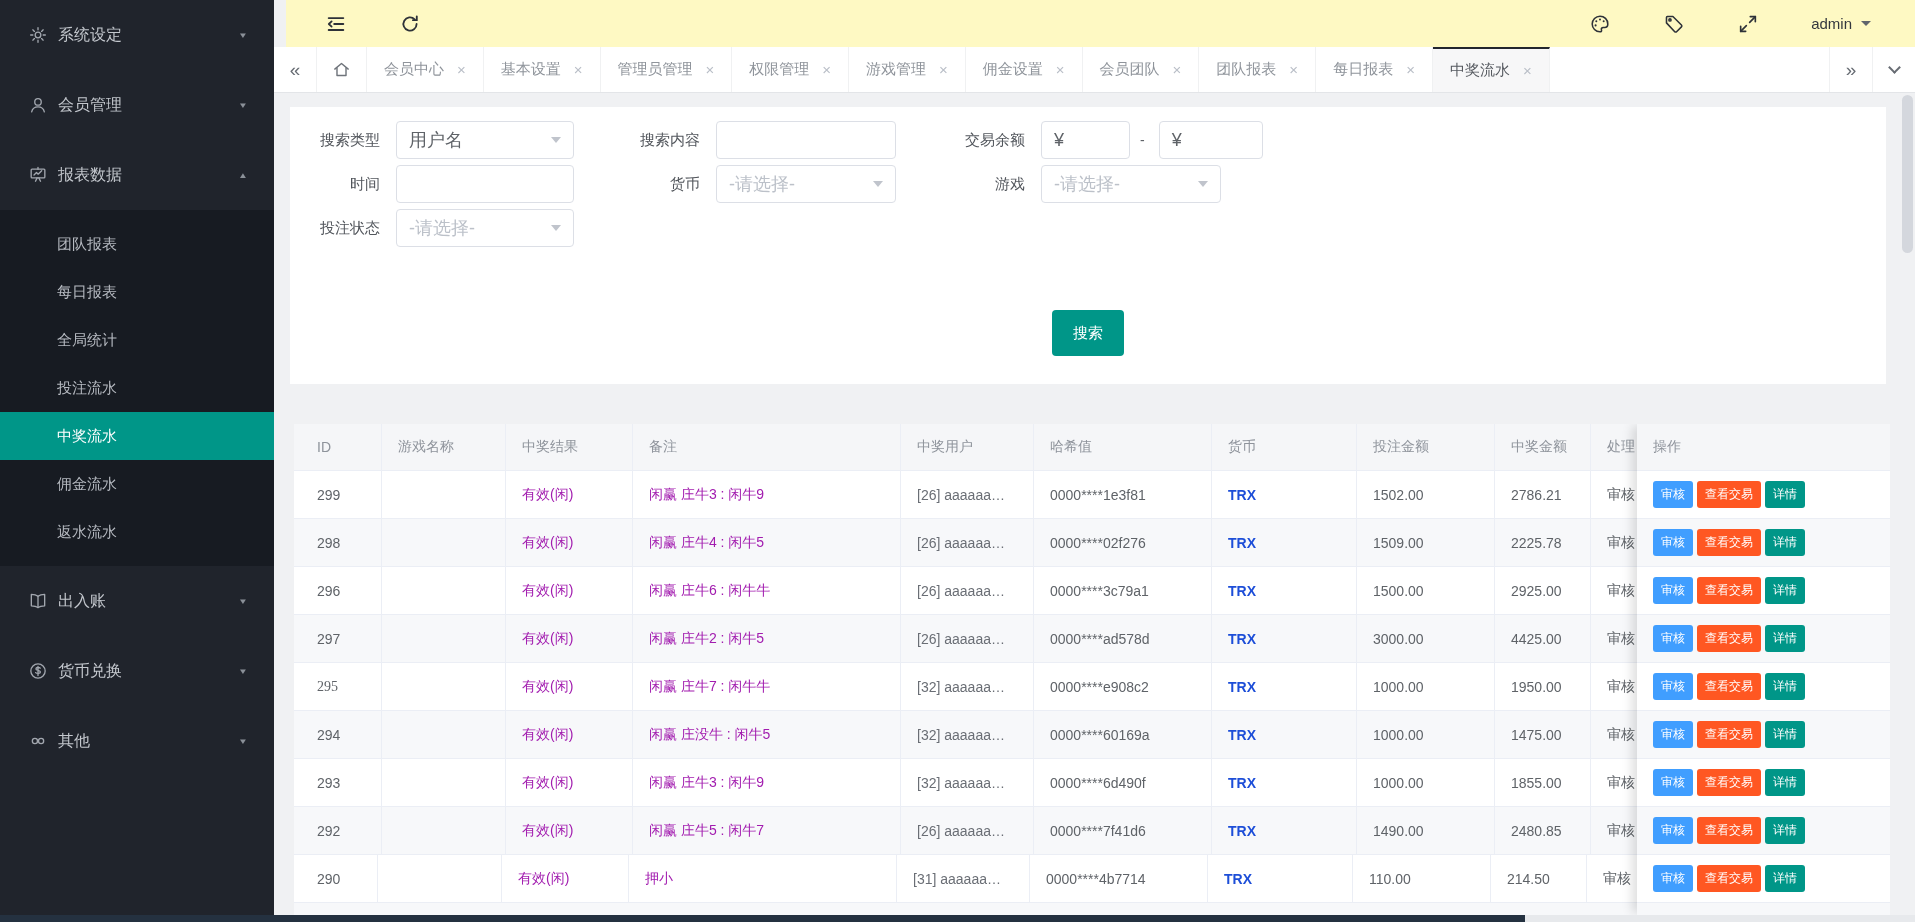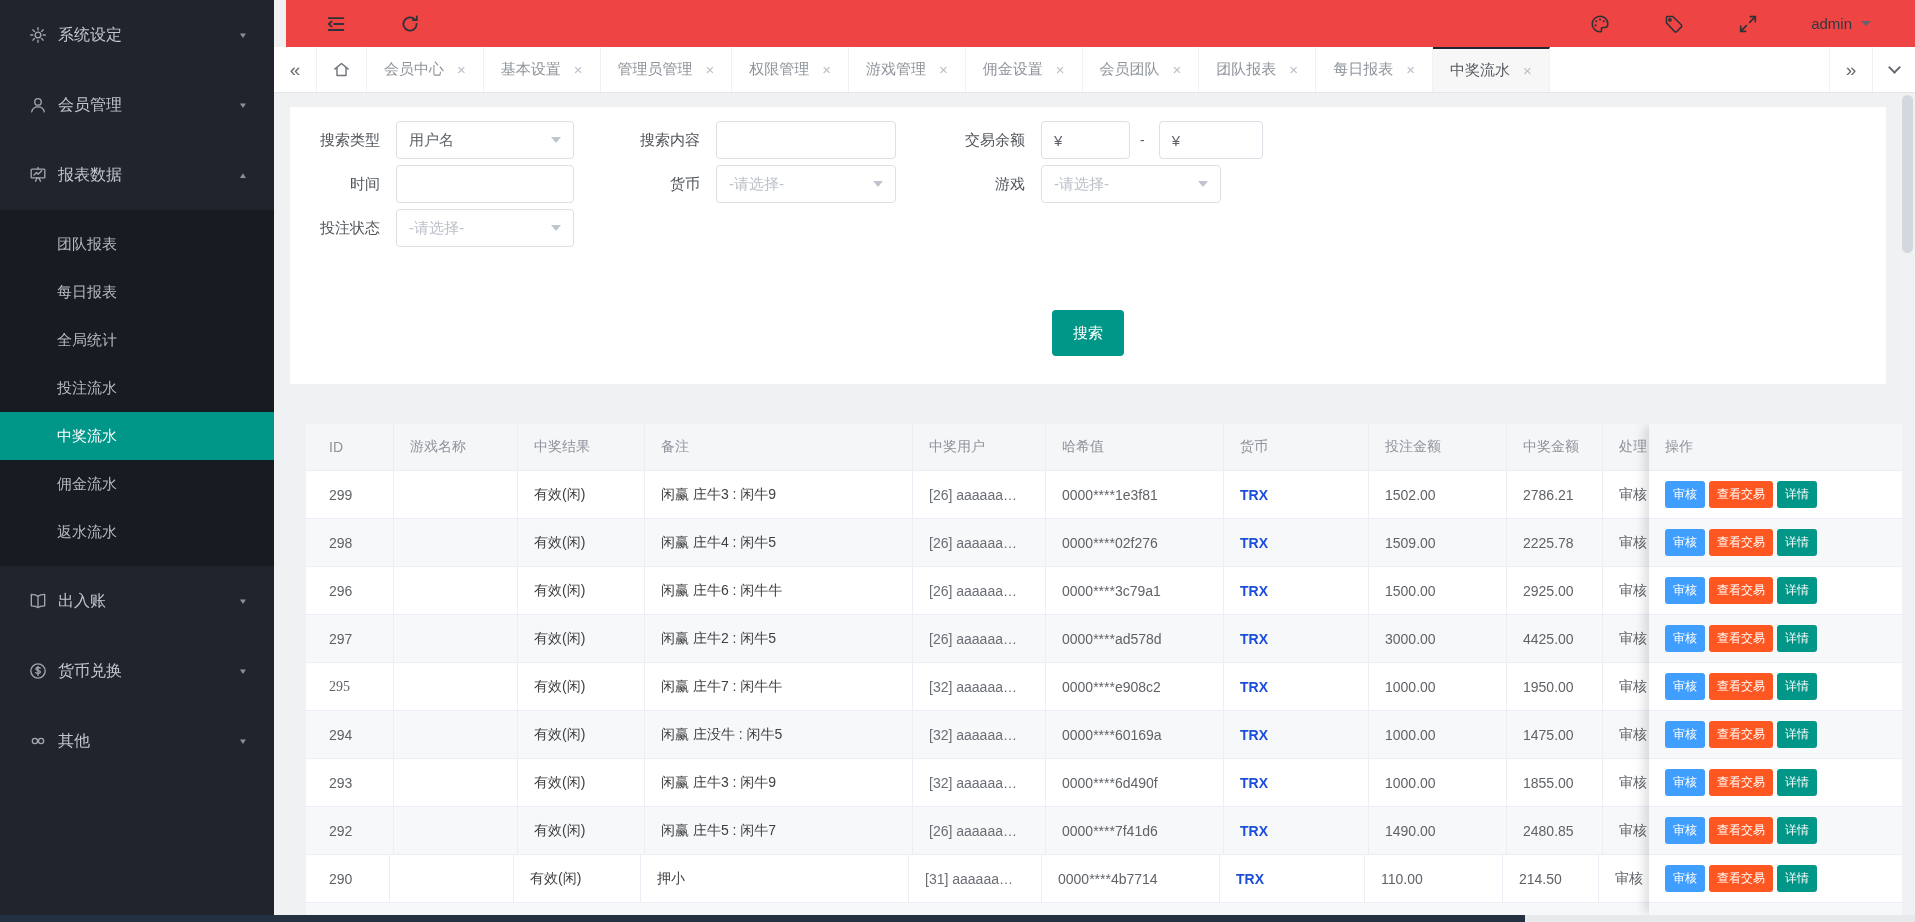--- a/index.html
+++ b/index.html
@@ -12,21 +12,21 @@
   .sidebar-title { height:60px; line-height:60px; text-align:center; color:#edeff1; font-size:19px; background:#14171d; letter-spacing:1px; }
   .side-item { height:70px; display:flex; align-items:center; padding:0 26px 0 28px; color:#c3c7cd; font-size:16px; cursor:pointer; }
   .side-item .s-icon { width:20px; height:20px; color:#a2a7af; flex:none; }
   .side-item .s-label { flex:1; padding-left:10px; }
   .s-arrow { font-size:10px; color:#8a9098; transform:scale(1,.8); }
   .side-sub { background:#171b22; padding:10px 0; }
   .sub-item { height:48px; line-height:48px; padding-left:57px; color:#b6bac1; font-size:15px; cursor:pointer; }
   .sub-item.active { background:#009688; color:#fff; }
 
   
-  .topbar { position:absolute; left:286px; top:0; right:0; height:47px; background:#ef4444; display:flex; align-items:center; justify-content:space-between; padding:0 44px 0 39px; z-index:4; }
+  .topbar { position:absolute; left:286px; top:0; right:0; height:47px; background:#fef9c3; display:flex; align-items:center; justify-content:space-between; padding:0 44px 0 39px; z-index:4; }
   .tb-group { display:flex; align-items:center; gap:52px; }
   .tb-icon { width:22px; height:22px; color:#2e3238; cursor:pointer; }
   .admin-box { display:flex; align-items:center; gap:9px; cursor:pointer; }
   .admin-name { font-size:15px; color:#34383e; }
   .caret-down { width:0; height:0; border:5px solid transparent; border-top:6px solid #606archive670; border-top-color:#60656c; margin-top:5px; }
 
   
   .tabbar { position:absolute; left:274px; top:47px; right:0; height:46px; background:#fff; border-bottom:1px solid #e3e5e8; display:flex; align-items:stretch; z-index:4; }
   .tab-ctrl { width:43px; display:flex; align-items:center; justify-content:center; color:#676c73; font-size:19px; border-right:1px solid #f0f1f2; cursor:pointer; flex:none; }
   .tab-ctrl.right { border-right:none; border-left:1px solid #f0f1f2; }
@@ -40,38 +40,38 @@
   .chev { width:9px; height:9px; border-right:2px solid #676c73; border-bottom:2px solid #676c73; transform:rotate(45deg); margin-top:-4px; }
 
   
   .search-card { position:absolute; left:290px; top:107px; width:1596px; height:277px; background:#fff; z-index:2; }
   .form-row { position:relative; height:38px; margin-top:6px; }
   .form-row.first { margin-top:14px; }
   .f-item { position:absolute; top:0; display:flex; align-items:center; }
   .f-p1 { left:20px; } .f-p2 { left:340px; } .f-p3 { left:658px; }
   .f-label { width:70px; text-align:right; font-size:15px; color:#52565c; margin-right:16px; flex:none; white-space:nowrap; }
   .f-p3 .f-label { width:77px; }
-  .field { height:38px; border:1px solid #dcdfe6; border-radius:4px; background:#fff; display:flex; align-items:center; padding:0 12px; font-size:15px; color:#5f6368; }
+  .field { height:38px; border:1px solid #dcdfe6; border-radius:4px; background:#fff; display:flex; align-items:center; padding:0 12px; font-size:18px; color:#5f6368; }
   .field.sel { justify-content:space-between; cursor:pointer; }
   .w178 { width:178px; } .w180 { width:180px; } .w89 { width:89px; } .w104 { width:104px; }
   .ph { color:#bcc1c9; }
   .sel-caret { width:0; height:0; border:5px solid transparent; border-top:6px solid #c0c4cc; margin-top:5px; }
   .dash { margin:0 14px 0 10px; color:#5f6368; font-size:14px; }
   .yen { color:#5f6368; margin-right:8px; }
   .search-btn { position:absolute; left:50%; transform:translateX(-50%); top:203px; height:46px; padding:0 21px; background:#009688; color:#fff; font-size:15px; border:none; border-radius:4px; cursor:pointer; }
 
   
-  .table-card { position:absolute; left:306px; top:424px; width:1596px; height:491px; background:#fff; overflow:hidden; z-index:2; }
+  .table-card { position:absolute; left:294px; top:424px; width:1596px; height:491px; background:#fff; overflow:hidden; z-index:2; }
   .trow { display:flex; height:48px; border-bottom:1px solid #ebeef5; background:#fff; }
   .trow.head { height:47px; background:#f5f6f8; }
   .tbody .trow:nth-child(even) { background:#f7f8fa; }
   .tcell { padding:0 10px 0 16px; display:flex; align-items:center; font-size:14px; color:#5f6368; border-right:1px solid #ebeef5; overflow:hidden; white-space:nowrap; flex:none; }
   .trow.head .tcell { color:#8e939b; }
   .tcell.c0 { padding-left:23px; }
-  .txt-green { color:#404040; }
+  .txt-green { color:#a21caf; }
   .txt-trx { color:#1d4ed8; font-weight:bold; }
   .txt-user { color:#6a6e75; }
 
   .op-col { position:absolute; top:0; right:0; width:253px; height:100%; background:#fff; box-shadow:-7px 0 10px -2px rgba(0,0,0,.13); }
   .op-head { height:47px; background:#f5f6f8; display:flex; align-items:center; padding-left:16px; font-size:14px; color:#8e939b; border-bottom:1px solid #ebeef5; }
   .op-row { height:48px; display:flex; align-items:center; gap:4px; padding-left:16px; border-bottom:1px solid #ebeef5; background:#fff; }
   .op-body .op-row:nth-child(even) { background:#f7f8fa; }
   .op-btn { height:27px; padding:0 8px; border:none; border-radius:3px; color:#fff; font-size:12px; display:flex; align-items:center; cursor:pointer; white-space:nowrap; }
 
   

